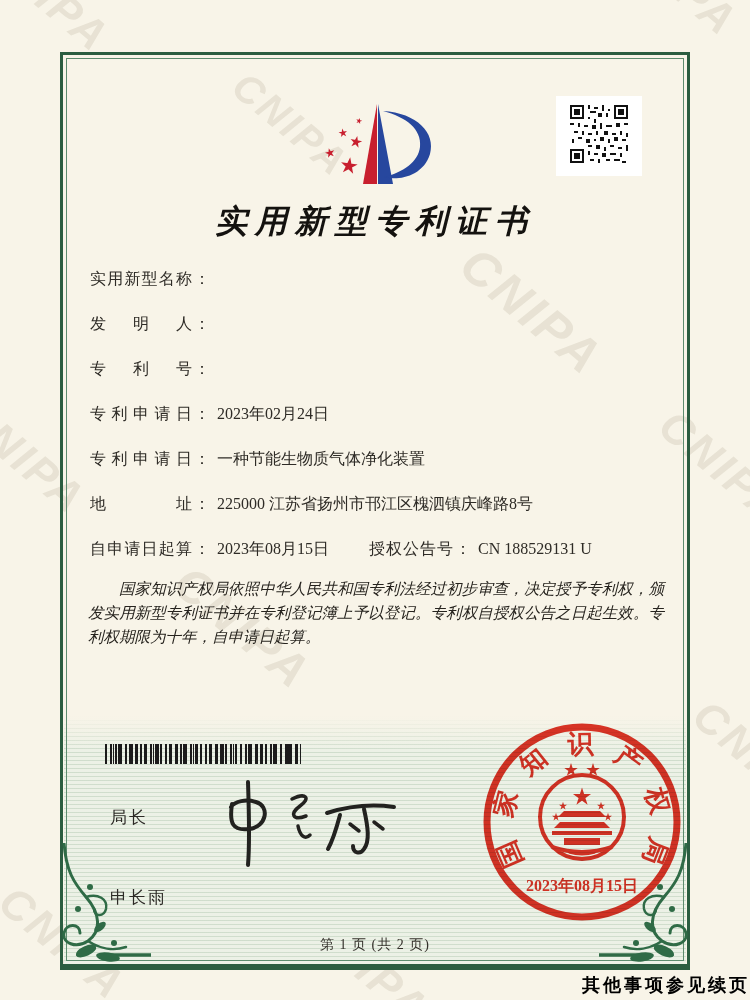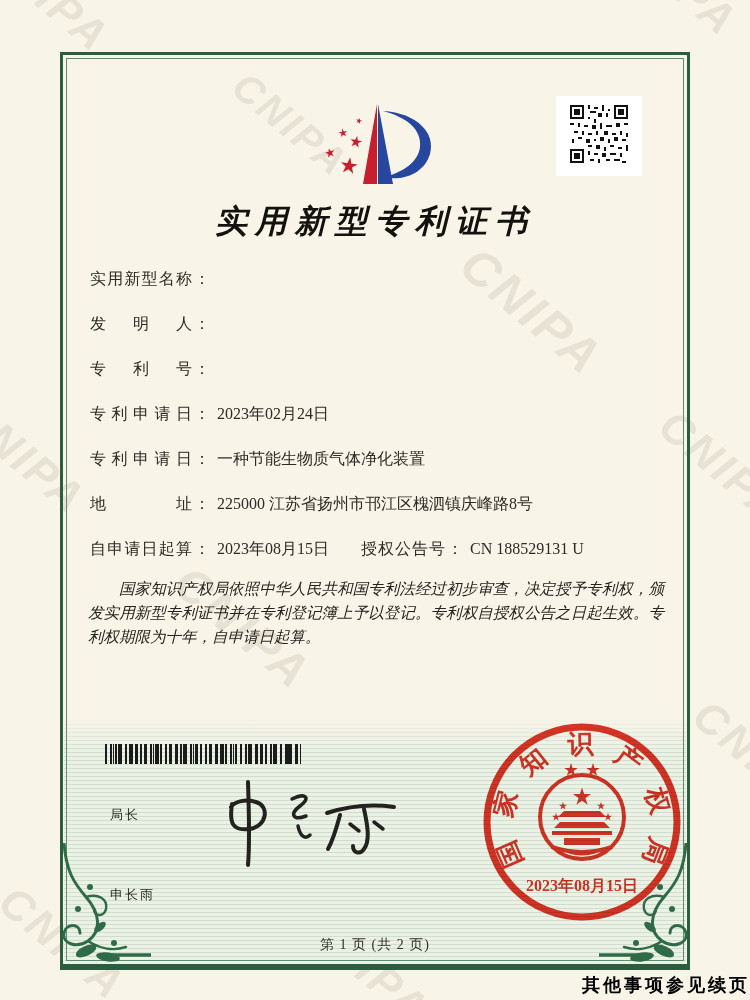--- a/index.html
+++ b/index.html
@@ -30,21 +30,21 @@
   .qr-box{position:absolute;left:556px;top:96px;width:86px;height:80px;background:#fff;}
   .qr{position:absolute;left:570px;top:105px;}
   .title{
     position:absolute;left:0;top:200px;width:100%;text-align:center;
     font-size:32px;font-weight:bold;letter-spacing:8px;color:#14120f;font-style:italic;
   }
   .fields{position:absolute;left:90px;top:268px;width:575px;font-size:16px;}
   .frow{display:flex;align-items:baseline;line-height:22px;margin-bottom:23px;white-space:nowrap;}
   .flabel{display:inline-block;width:102px;text-align:justify;text-align-last:justify;}
   .fcolon{margin:0 7px 0 2px;}
-  .fgroup2{display:flex;align-items:flex-start;margin-left:32px;}
+  .fgroup2{display:flex;align-items:flex-start;margin-left:40px;}
   .fgroup2 .flabel{width:84px;}
   .paras{
     position:absolute;left:88px;top:577px;width:576px;
     font-size:15.5px;line-height:1.55;text-align:justify;
     font-style:italic;color:#26231e;
   }
   .paras p{margin:0 0 9px;text-indent:2em;}
   .panel{
     position:absolute;left:64px;top:716px;width:622px;height:248px;
     background:
@@ -55,21 +55,21 @@
   .barcode{
     position:absolute;left:105px;top:744px;width:196px;height:20px;
     background:
       repeating-linear-gradient(90deg,#1b1b1b 0 2px,transparent 2px 5px),
       repeating-linear-gradient(90deg,#1b1b1b 0 1px,transparent 1px 8px),
       repeating-linear-gradient(90deg,#1b1b1b 0 2px,transparent 2px 13px);
   }
   .officer-title,.officer-name{
     position:absolute;left:110px;
     font-family:"Liberation Sans","DejaVu Sans",sans-serif;
-    font-size:13px;letter-spacing:2px;color:#2c2a26;
+    font-size:17px;letter-spacing:2px;color:#2c2a26;
   }
   .officer-title{top:806px;}
   .officer-name{top:838px;margin-top:48px;}
   .signature{position:absolute;left:215px;top:772px;}
   .seal{position:absolute;left:477px;top:717px;mix-blend-mode:multiply;opacity:.95;}
   .ornament{position:absolute;width:95px;height:125px;}
   .orn-left{left:56px;top:843px;}
   .orn-right{left:599px;top:843px;transform:scaleX(-1);}
   .page-info{
     position:absolute;left:0;top:936px;width:100%;text-align:center;

